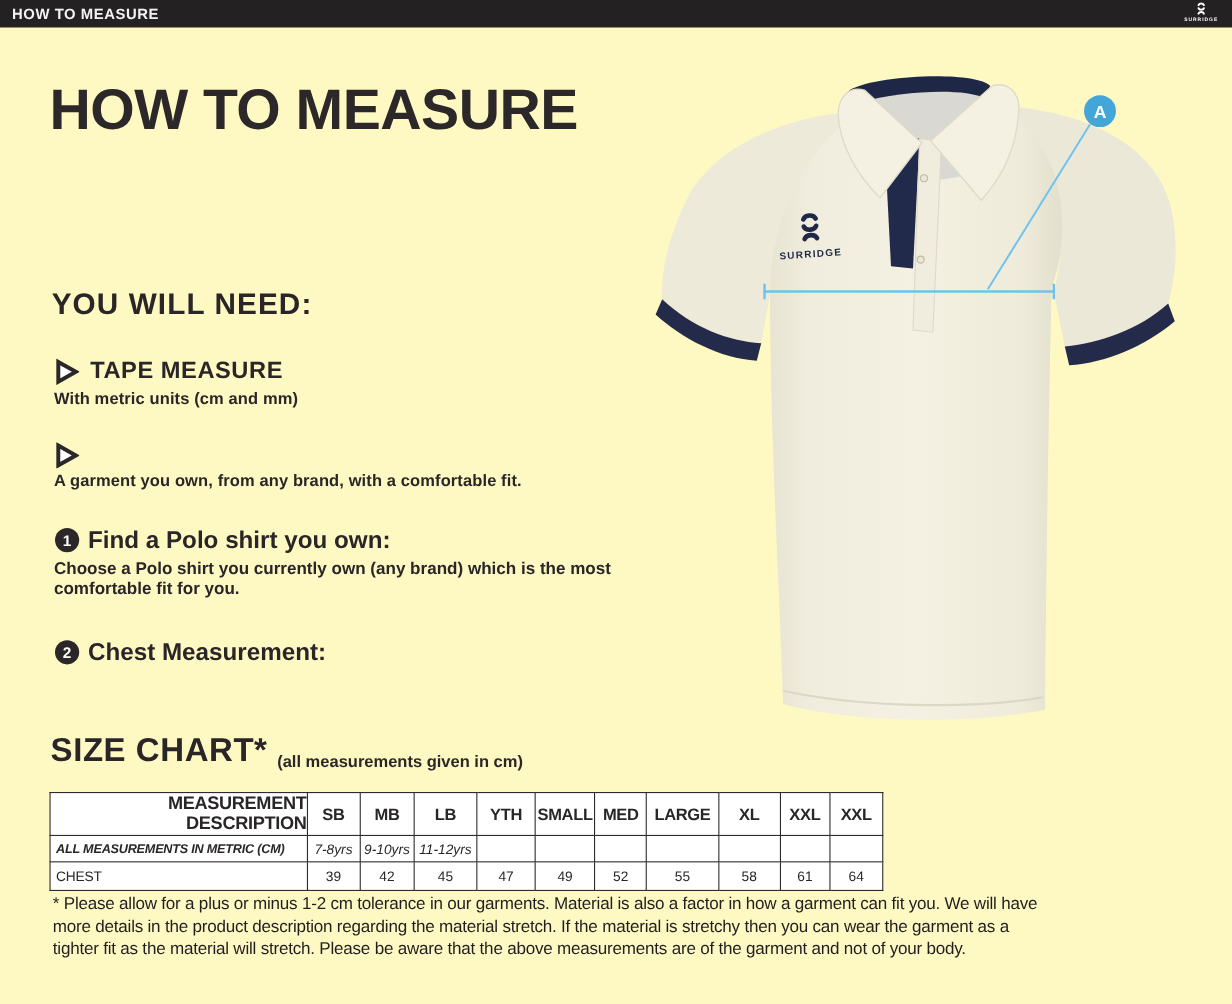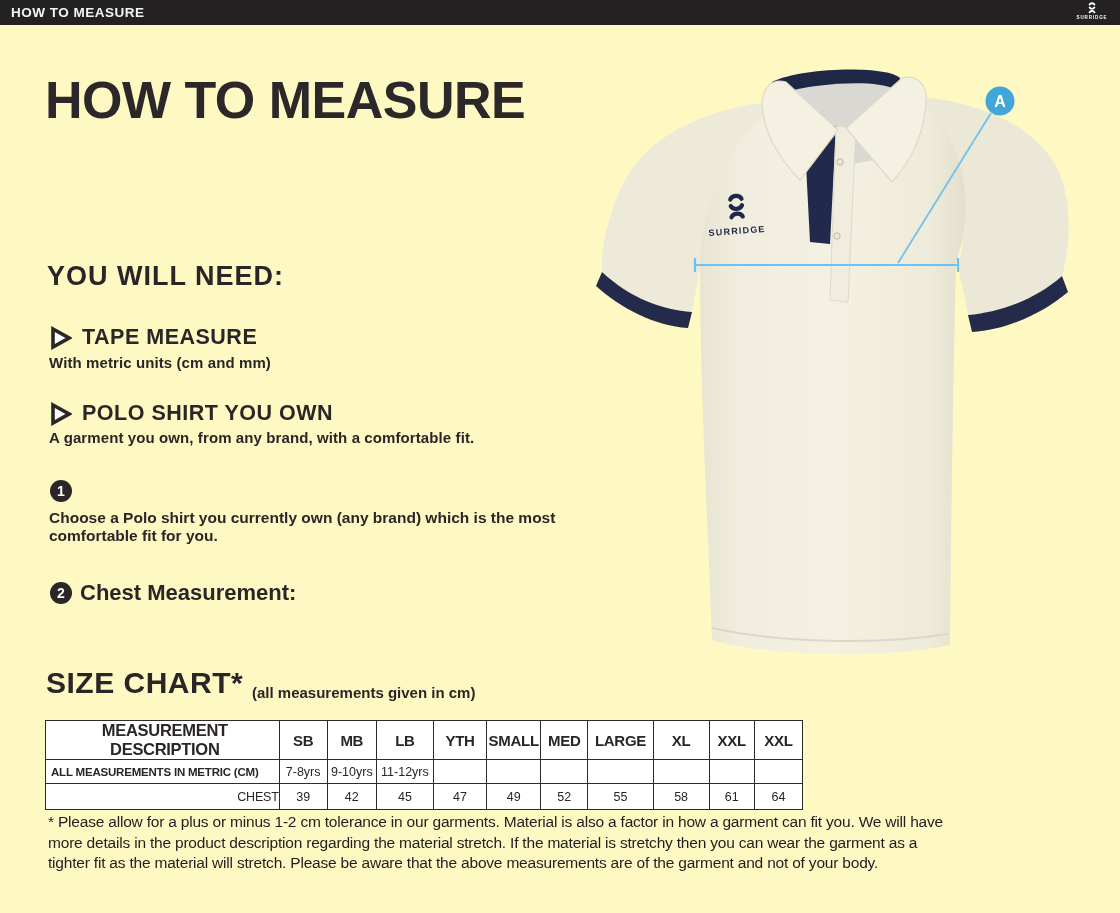--- a/index.html
+++ b/index.html
@@ -35,26 +35,26 @@
   .step-desc { position:absolute; font-size:15.5px; font-weight:bold; line-height:17.5px; white-space:pre-line; }
 
   .sc-heading { position:absolute; left:46px; top:666px; font-size:30px; font-weight:700; letter-spacing:.5px; }
   .sc-subheading { position:absolute; left:252px; top:684px; font-size:15px; font-weight:bold; }
 
   
   table.size-chart { position:absolute; left:45px; top:720px; border-collapse:collapse;
                      table-layout:fixed; width:758px; background:#ffffff; }
   table.size-chart th, table.size-chart td { border:1.6px solid #2f2b2c; vertical-align:middle; overflow:hidden; }
   table.size-chart thead tr { height:31px; }
-  table.size-chart tr.metric-row { height:24px; }
+  table.size-chart tr.metric-row { height:24px;font-style:italic; }
   table.size-chart tr.chest-row { height:26px; }
-  th.desc-h { font-size:16.5px; font-weight:bold; text-align:center; padding-left:5px; letter-spacing:-0.3px; }
+  th.desc-h { font-size:16.5px; font-weight:bold; text-align:right; padding-left:5px; letter-spacing:-0.3px; }
   th.size-h { font-size:15px; font-weight:bold; text-align:center; letter-spacing:-0.3px; }
   td.row-label { font-size:11.5px; font-weight:bold; text-align:left; padding-left:5px; letter-spacing:-0.2px; }
-  td.row-label.plain { font-weight:normal; font-size:12.5px;text-align:right; }
+  td.row-label.plain { font-weight:normal; font-size:12.5px; }
   td.val { font-size:12.5px; text-align:center; }
 
   .disclaimer { position:absolute; left:48px; top:812px; width:900px; font-size:15.5px;
                 line-height:20.5px; letter-spacing:-0.2px; color:#211e1f; white-space:pre-line; }
 
   .shirt-photo { position:absolute; left:560px; top:50px; width:560px; height:615px; }
 </style>
 </head>
 <body>
 
@@ -81,24 +81,24 @@
 
   <svg class="need-icon" style="left:50px;top:326px;" viewBox="0 0 22 24">
     <path d="M3,3 L19,12 L3,21 Z" fill="#ffffff" stroke="#2b2728" stroke-width="3.6"></path>
   </svg>
   <div class="need-label" style="left:82px;top:325px;">TAPE MEASURE</div>
   <div class="need-desc" style="left:49px;top:354px;">With metric units (cm and mm)</div>
 
   <svg class="need-icon" style="left:50px;top:402px;" viewBox="0 0 22 24">
     <path d="M3,3 L19,12 L3,21 Z" fill="#ffffff" stroke="#2b2728" stroke-width="3.6"></path>
   </svg>
-  <div class="need-label" style="left:82px;top:401px;">POLO SHIRT YOU OWN</div>
   <div class="need-desc" style="left:49px;top:429px;">A garment you own, from any brand, with a comfortable fit.</div>
 
   <div class="step-badge" style="left:50px;top:480px;">1</div>
+  <div class="step-title" style="left:80px;top:479px;">Find a Polo shirt you own:</div>
   <div class="step-desc" style="left:49px;top:509px;">Choose a Polo shirt you currently own (any brand) which is the most
 comfortable fit for you.</div>
 
   <div class="step-badge" style="left:50px;top:582px;">2</div>
   <div class="step-title" style="left:80px;top:581px;">Chest Measurement:</div>
 
   <div class="sc-heading">SIZE CHART*</div>
   <div class="sc-subheading">(all measurements given in cm)</div>
 
   <table class="size-chart">

